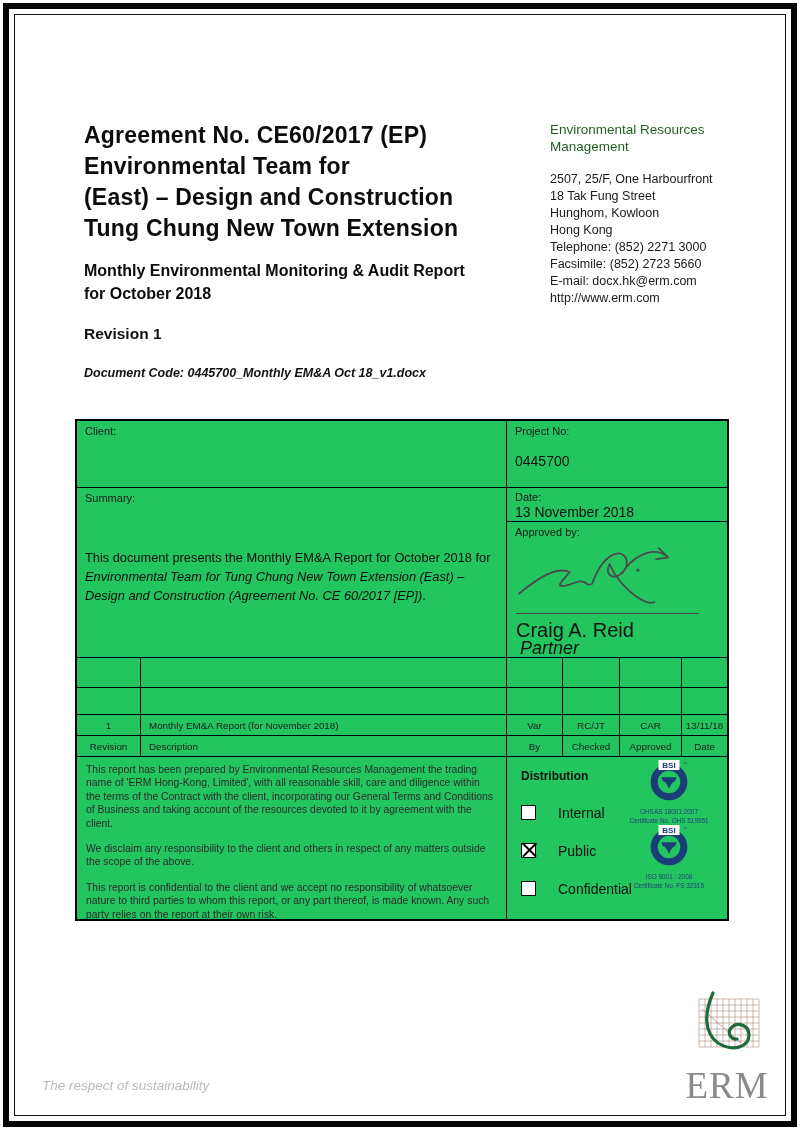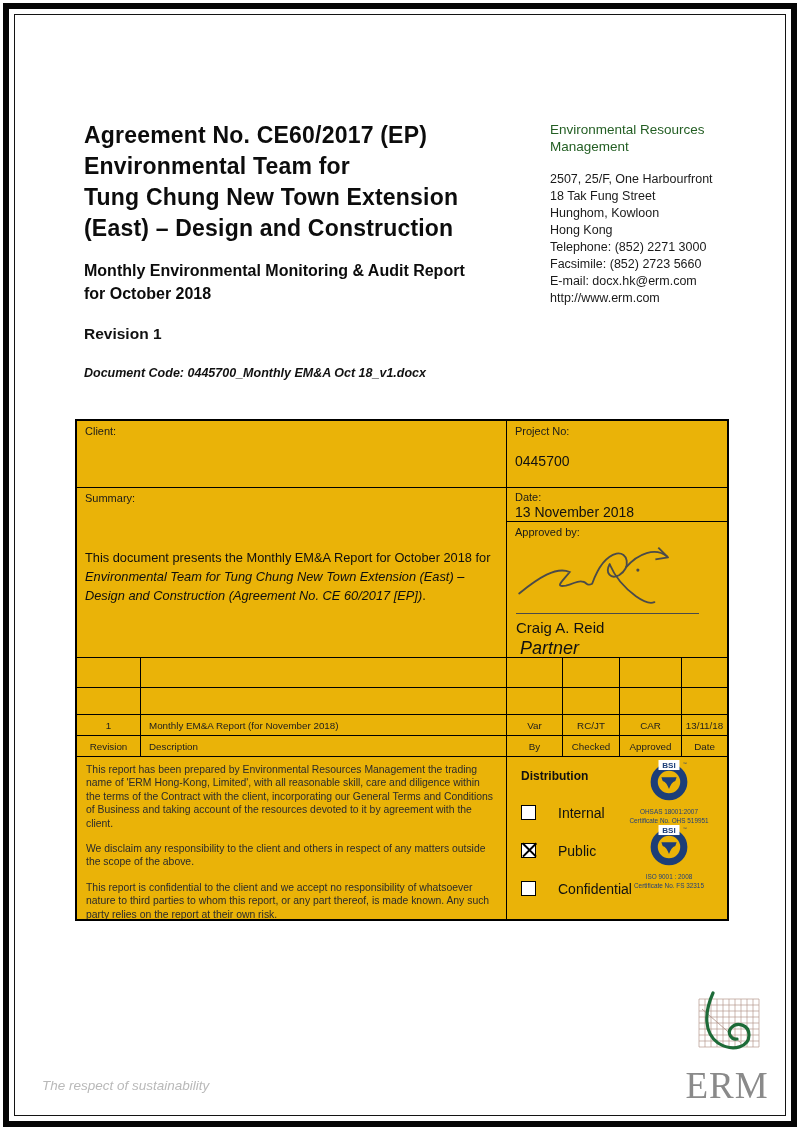--- a/index.html
+++ b/index.html
@@ -18,21 +18,21 @@
   .revision-label { position:absolute; left:84px; top:325px; font-size:15.5px; font-weight:bold; }
   .doc-code { position:absolute; left:84px; top:366px; font-size:12.5px; font-weight:bold; font-style:italic; }
 
   
   .company-block { position:absolute; left:550px; top:121px; width:205px; }
   .company-name { font-size:13.5px; font-weight:normal; color:#235e23; line-height:17px; }
   .company-address { margin-top:16px; }
   .addr-line { font-size:12.5px; line-height:17px; color:#1a1a1a; }
 
   
-  .doc-table { position:absolute; left:75px; top:419px; width:654px; border:2px solid #000; background:#eab308; }
+  .doc-table { position:absolute; left:75px; top:419px; width:654px; border:2px solid #000; background:#22c55e; }
   .trow { display:flex; border-top:1.5px solid #000; }
   .trow:first-child { border-top:none; }
   .tcell { border-left:1.5px solid #000; position:relative; overflow:hidden; }
   .tcell:first-child { border-left:none; }
 
   .col-left { width:429px; }
   .col-right { flex:1; }
   .h-client { height:66px; }
   .h-main { height:170px; }
   .h-empty1 { height:30px; }
@@ -49,21 +49,21 @@
   .summary-cell { padding:4px 8px; }
   .summary-text { margin-top:44px; font-size:12.8px; line-height:19px; width:414px; color:#0e0e0e; }
   .summary-text .ital { font-style:italic; }
 
   .right-stack { display:flex; flex-direction:column; }
   .date-cell { height:34px; padding:3px 8px; border-bottom:1.5px solid #000; }
   .date-value { font-size:14px; margin-top:1px; }
   .approved-cell { flex:1; padding:4px 8px; position:relative; }
   .signature-svg { position:absolute; left:6px; top:15px; }
   .sig-rule { position:absolute; left:9px; top:91px; width:183px; border-top:1.3px solid #4a4a4a; }
-  .approver-name { position:absolute; left:9px; top:97px; font-size:15px; }
+  .approver-name { position:absolute; left:9px; top:97px; font-size:20px; }
   .approver-title { position:absolute; left:13px; top:116px; font-size:18px; font-style:italic; }
 
   .w-rev { width:63px; } .w-desc { width:366px; } .w-by { width:56px; }
   .w-chk { width:57px; } .w-app { width:62px; } .w-date { flex:1; }
   .rev-cell { display:flex; align-items:center; justify-content:center; font-size:9.8px; color:#1d1d1d; }
   .rev-cell.left { justify-content:flex-start; padding-left:8px; }
 
   .disclaimer-cell { padding:6px 11px 0 9px; }
   .disclaimer-cell p { font-size:10.4px; line-height:13.4px; color:#2b2b2b; margin-bottom:12px; }
 
@@ -89,22 +89,22 @@
 </head>
 <body>
 
 <div class="page">
   <div class="frame-outer"></div>
   <div class="frame-inner"></div>
 
   <div class="title-block">
     <div class="title-line">Agreement No. CE60/2017 (EP)</div>
     <div class="title-line">Environmental Team for</div>
+    <div class="title-line">(East) – Design and Construction</div>
     <div class="title-line">Tung Chung New Town Extension</div>
-    <div class="title-line">(East) – Design and Construction</div>
   </div>
   <div class="subtitle-block">
     <div class="subtitle-line">Monthly Environmental Monitoring &amp; Audit Report</div>
     <div class="subtitle-line">for October 2018</div>
   </div>
   <div class="revision-label">Revision 1</div>
   <div class="doc-code">Document Code: 0445700_Monthly EM&amp;A Oct 18_v1.docx</div>
 
   <div class="company-block">
     <div class="company-name">

